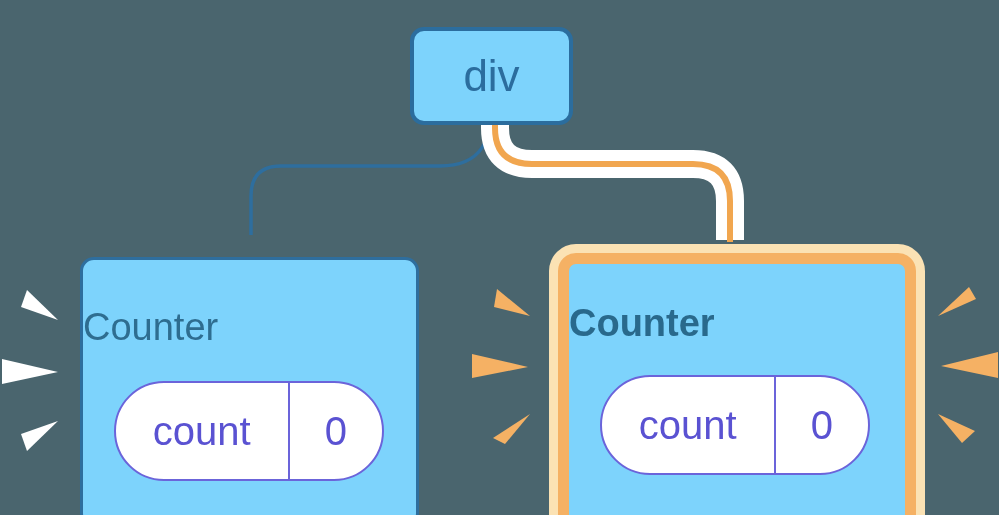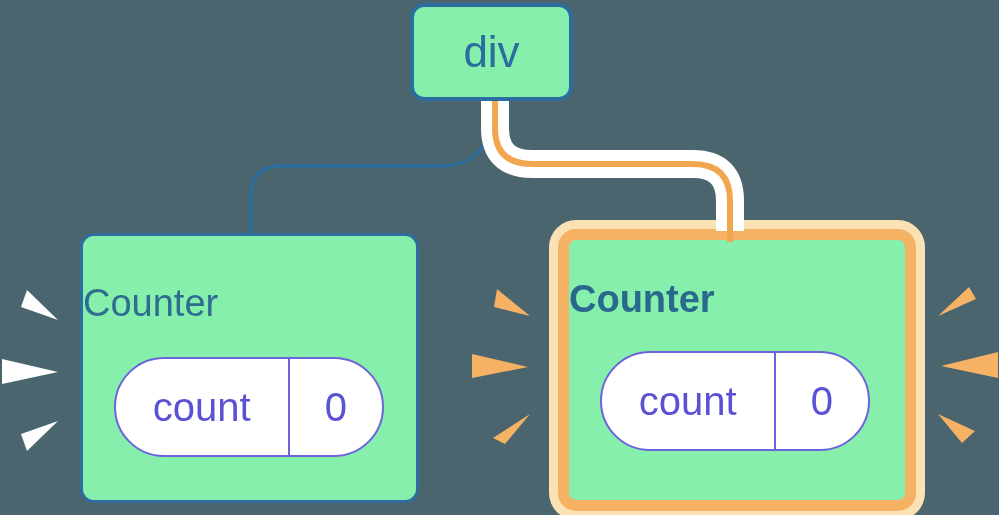--- a/index.html
+++ b/index.html
@@ -18,22 +18,23 @@
     background: #4a656e;
   }
   svg.layer {
     position: absolute;
     left: 0; top: 0;
     width: 999px; height: 515px;
     pointer-events: none;
   }
   .node {
     position: absolute;
-    background: #86efac;
+    background: #7dd3fc;
     box-sizing: border-box;
+    margin-top: 24px;
   }
   
   .root-node {
     left: 410px; top: 3px;
     width: 163px; height: 98px;
     border: 4px solid #2b6d9e;
     border-radius: 14px;
     display: flex;
     align-items: center;
     justify-content: center;

